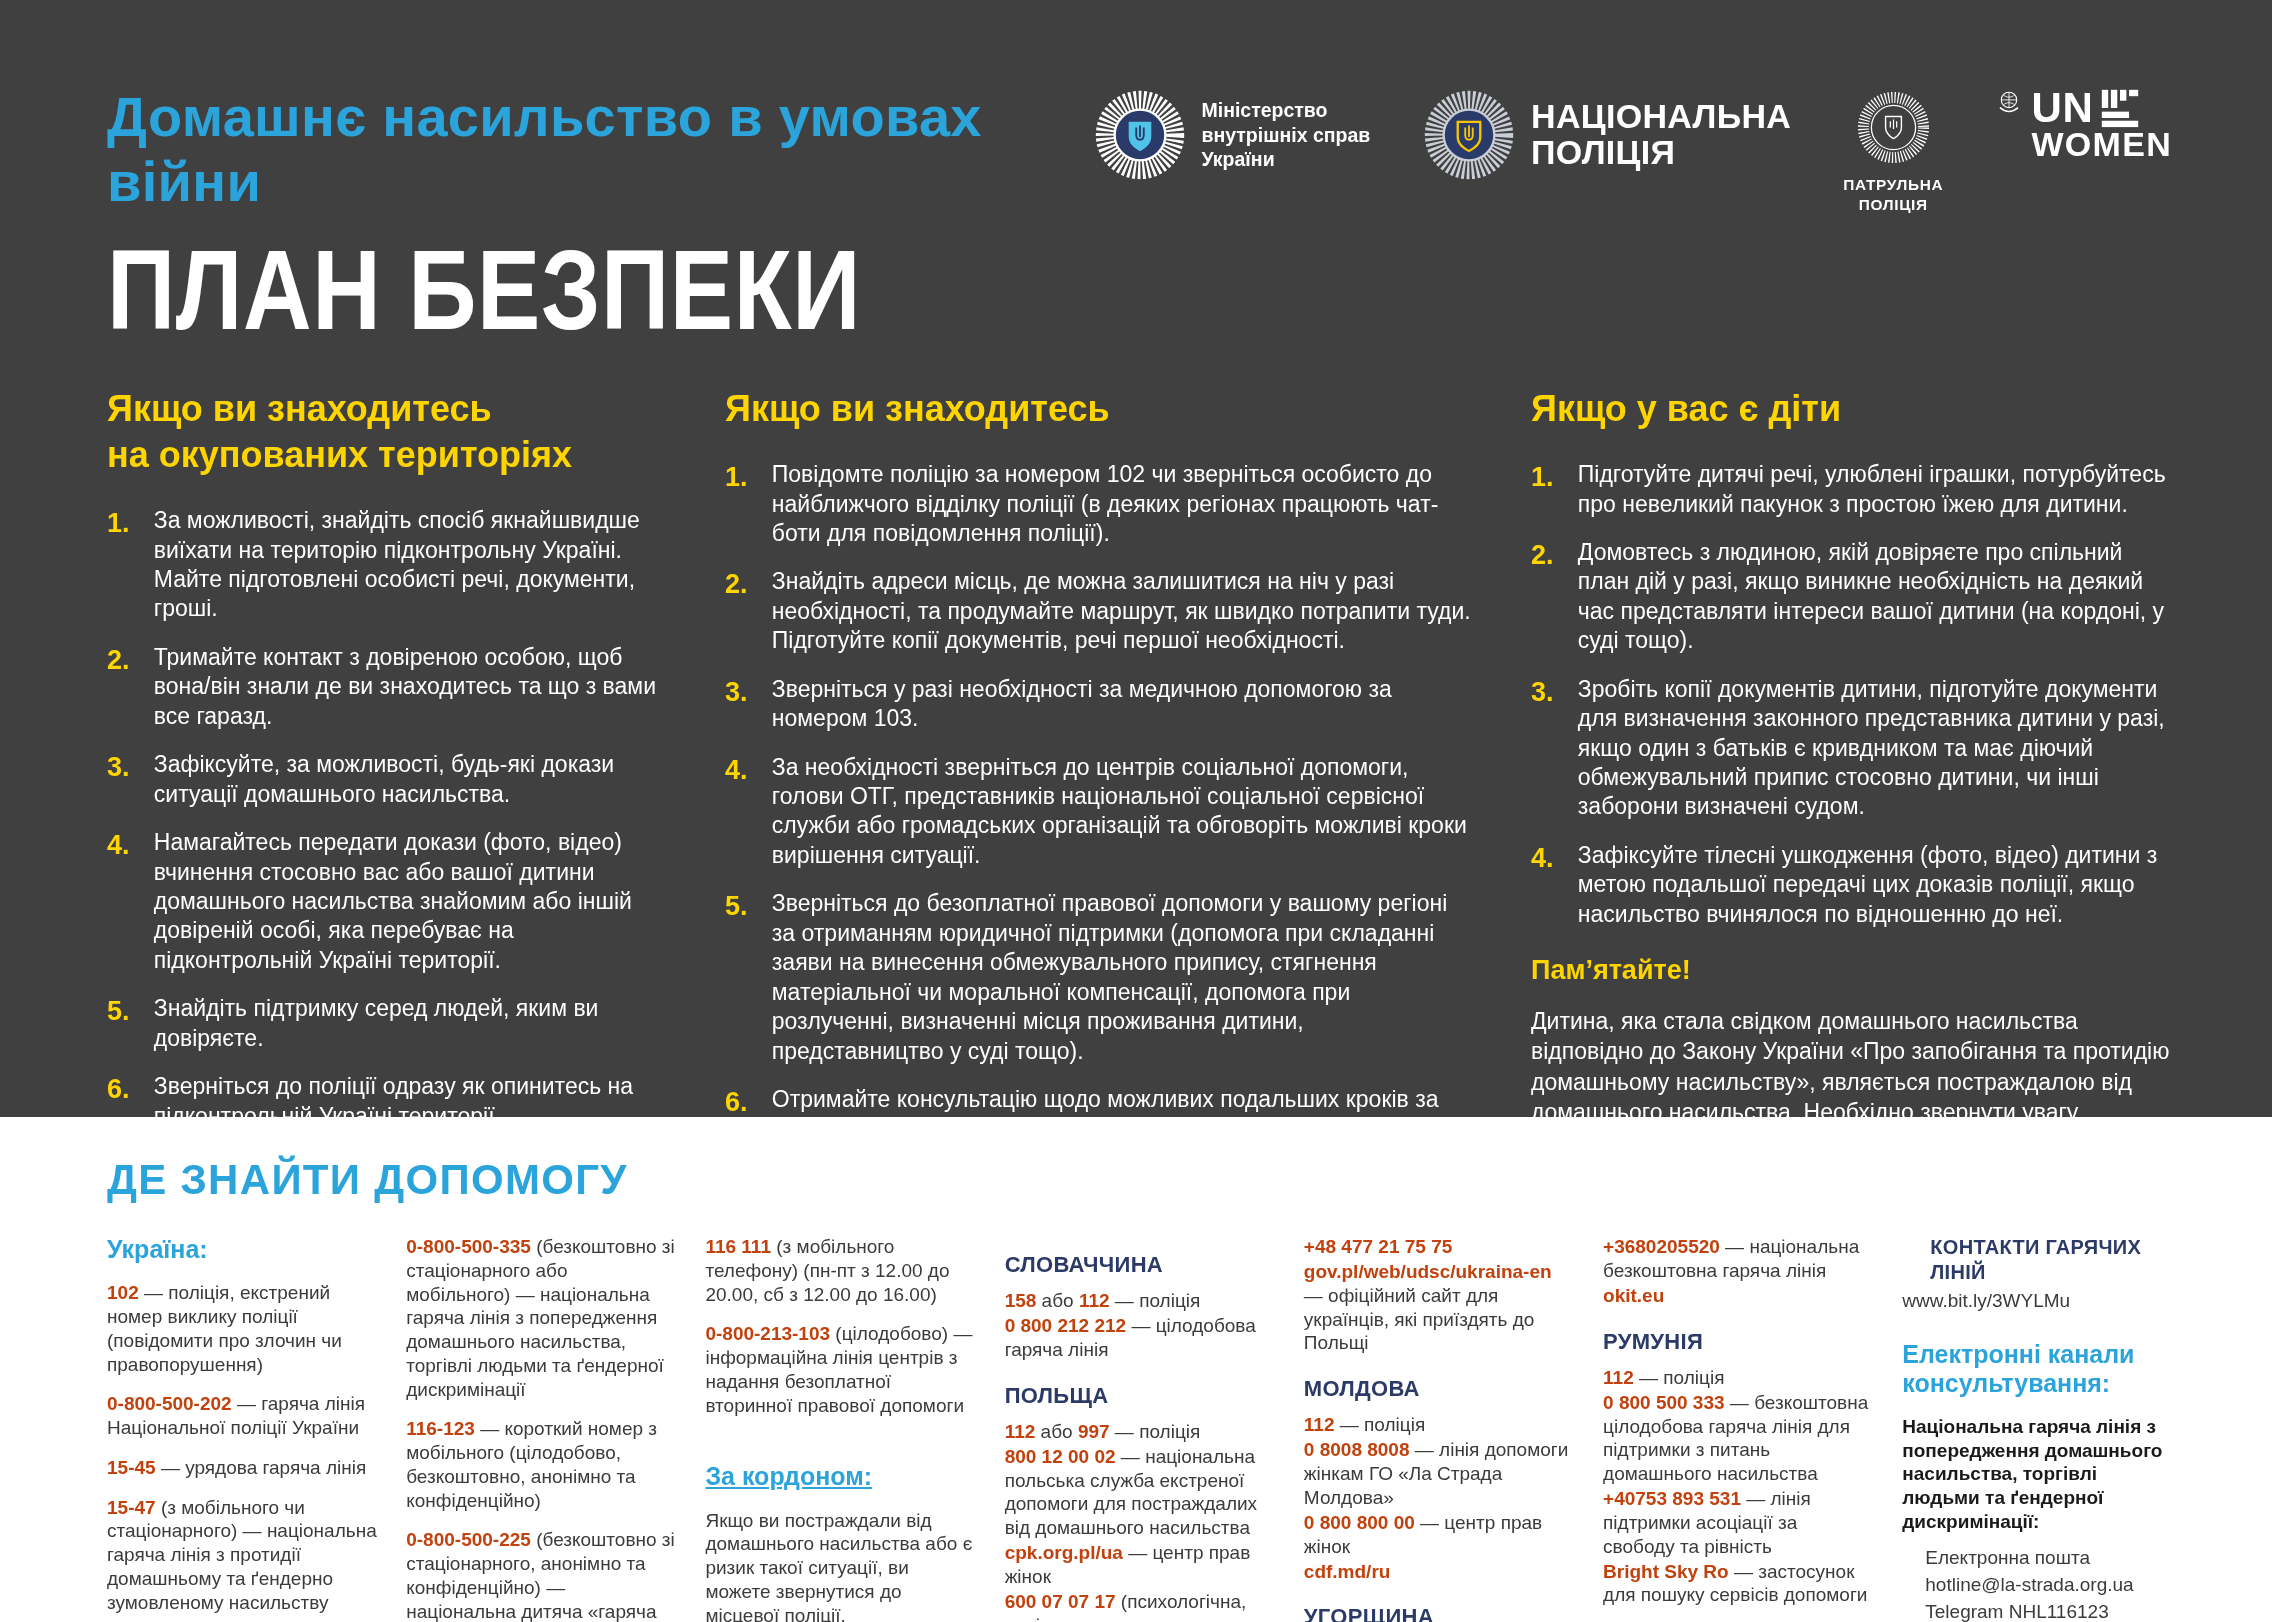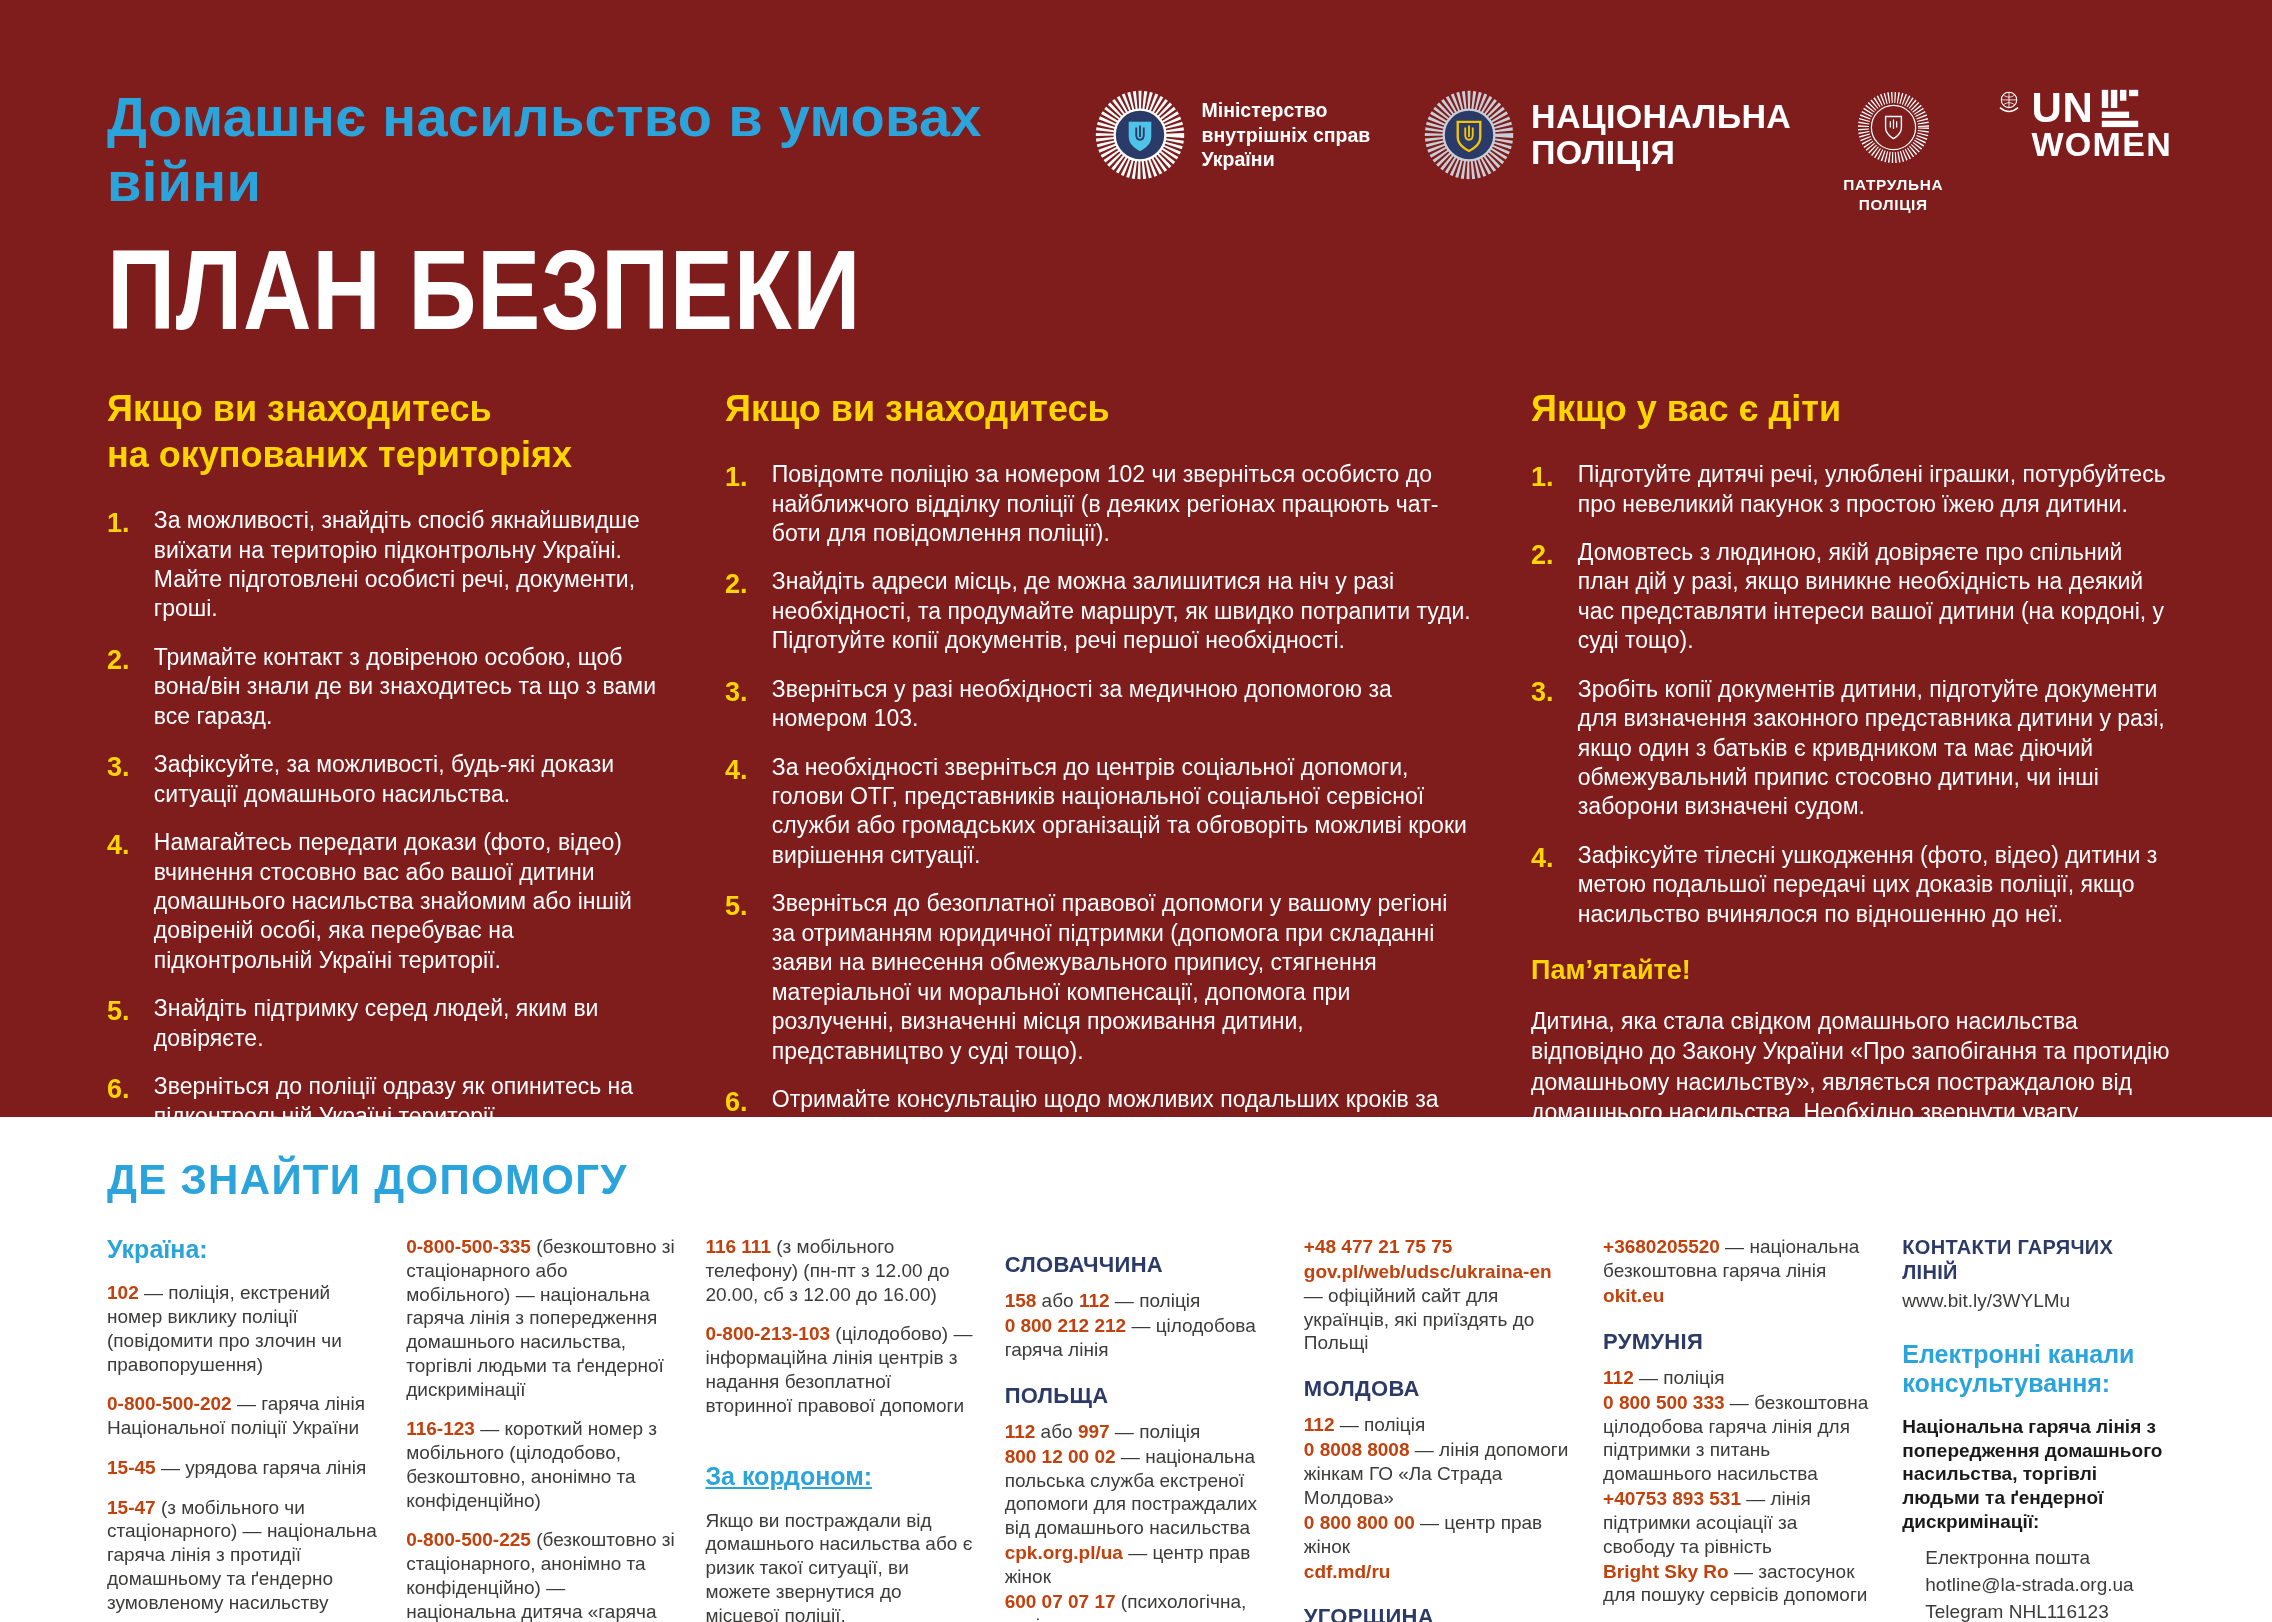--- a/index.html
+++ b/index.html
@@ -2,21 +2,21 @@
 <html style="font-size:10.7px"><head>
 <meta charset="utf-8">
 <style>
   * { box-sizing: border-box; margin: 0; padding: 0; }
   html, body { background:#fff; }
   body { font-family: "Liberation Sans", "DejaVu Sans", sans-serif; }
   .page { position:relative; width:2273px; height:1623px; background:#fff; overflow:hidden; }
 
   
   .dark {
-    background:#7f1d1d; height:1117px; width:100%;
+    background:#404040; height:1117px; width:100%;
     padding:84px 101px 28px 107px;
     display:flex; flex-direction:column; overflow:hidden;
   }
   .hdr { display:flex; justify-content:space-between; align-items:flex-start; }
   .subtitle { color:#2BA4DC; font-size:56px; font-weight:bold; letter-spacing:0.3px; }
   .title {
     color:#fff; font-size:113px; font-weight:800; line-height:1;
     margin-top:20px; white-space:nowrap; letter-spacing:0.7px;
     transform:scaleX(0.84); transform-origin:left top;
   }
@@ -47,21 +47,21 @@
   .help { padding:39px 101px 0 107px; height:506px; overflow:hidden; background:#fff; }
   .help h2 { color:#2BA4DC; font-size:42px; font-weight:800; letter-spacing:1.3px; margin-bottom:31px; }
   .hgrid { display:grid; grid-template-columns:repeat(7,1fr); column-gap:29.5px; color:#3B3B3A; font-size:19px; line-height:1.25; }
   .sub { color:#2BA4DC; font-size:25px; font-weight:800; margin-bottom:17.5px; line-height:1.15; }
   .sub.mt { margin-top:45px;text-decoration:underline; }
   .country { color:#2B3A66; font-size:22px; font-weight:800; margin:20px 0 10.7px; letter-spacing:0.3px; }
   .country.first { margin-top:16px; }
   .e { margin-bottom:16px; }
   .e.tight { margin-bottom:1.3px; }
   .e b, .chan-intro b { color:#c2410c; }
-  .c7title { color:#2B3A66; font-size:20px; font-weight:800; margin-bottom:4px; letter-spacing:0.3px; }
+  .c7title { color:#2B3A66; font-size:20px; font-weight:800; margin-bottom:4px; letter-spacing:0.3px;margin-left:28px; }
   .url { margin-bottom:27px; }
   .chan-intro { font-weight:bold; color:#1A1A1A; margin-bottom:12px; }
   .chan-lines { padding-left:23px; }
   .chan-lines div { margin-bottom:3.4px; }
 </style>
 </head>
 <body>
 
 <div class="page">
 

